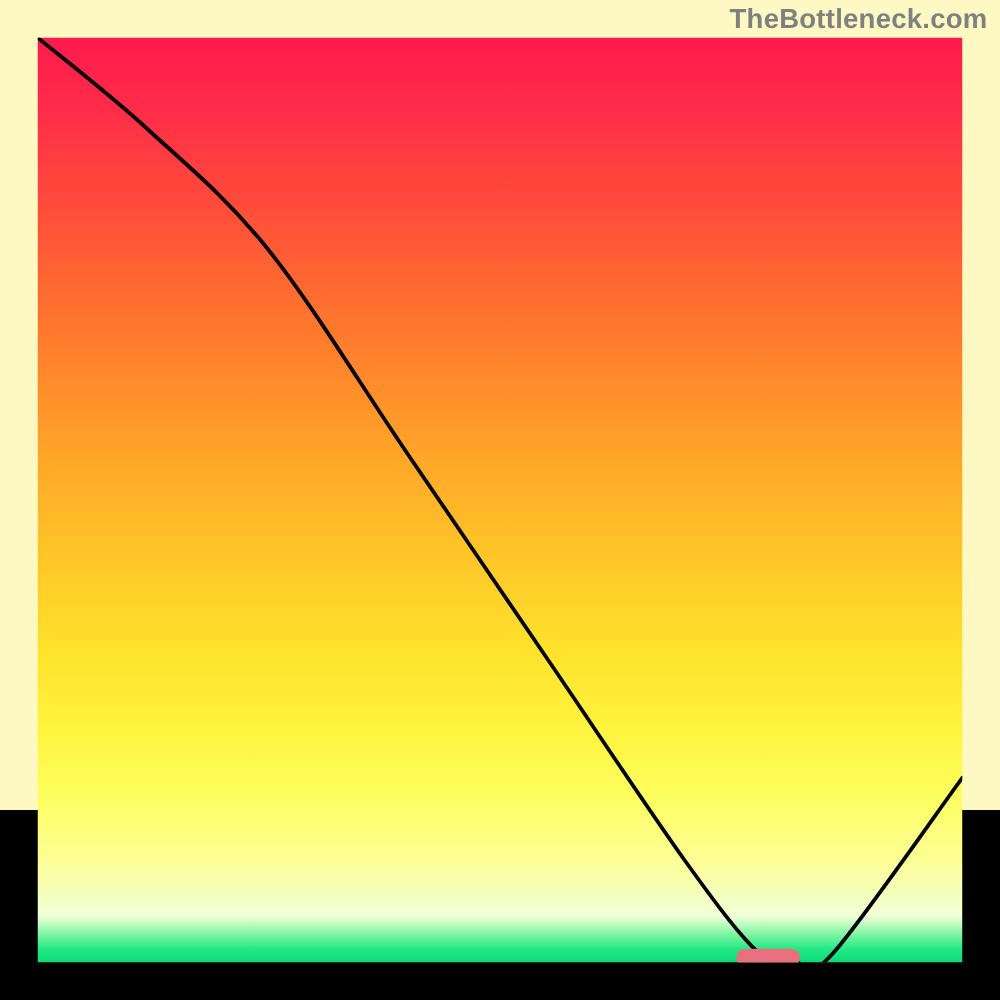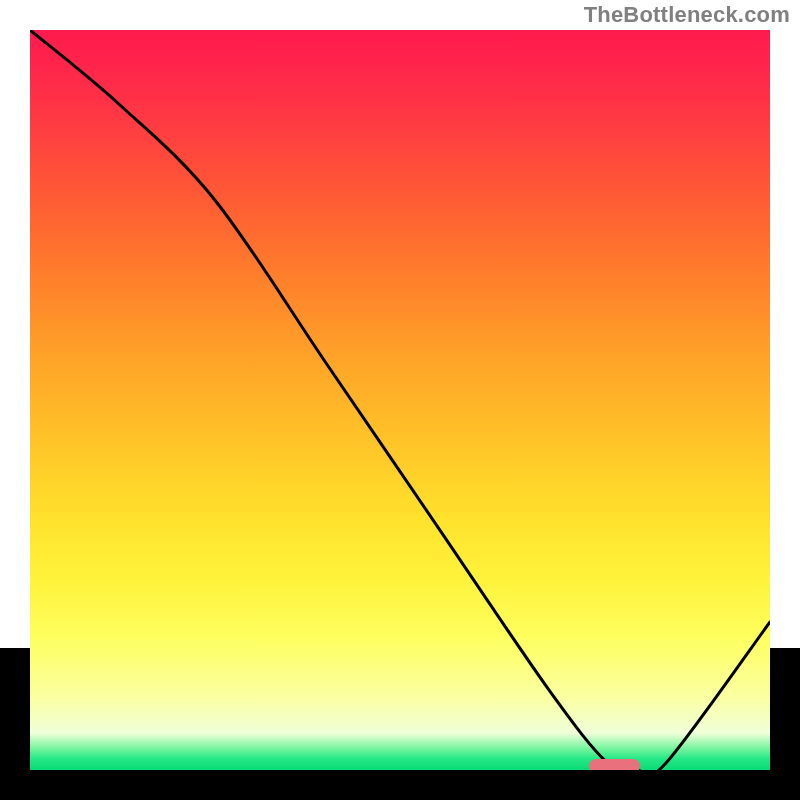--- a/index.html
+++ b/index.html
@@ -8,21 +8,21 @@
     width: 800px;
     height: 800px;
     background: #000;
     font-family: Arial, Helvetica, sans-serif;
     overflow: hidden;
   }
   .frame {
     position: relative;
     width: 800px;
     height: 648px;
-    background: #ffffff;
+    background: #fef9c3;
   }
   .watermark {
     position: absolute;
     top: 2px;
     right: 10px;
     color: #808080;
     font-size: 22px;
     font-weight: 600;
     letter-spacing: 0.2px;
     z-index: 10;

